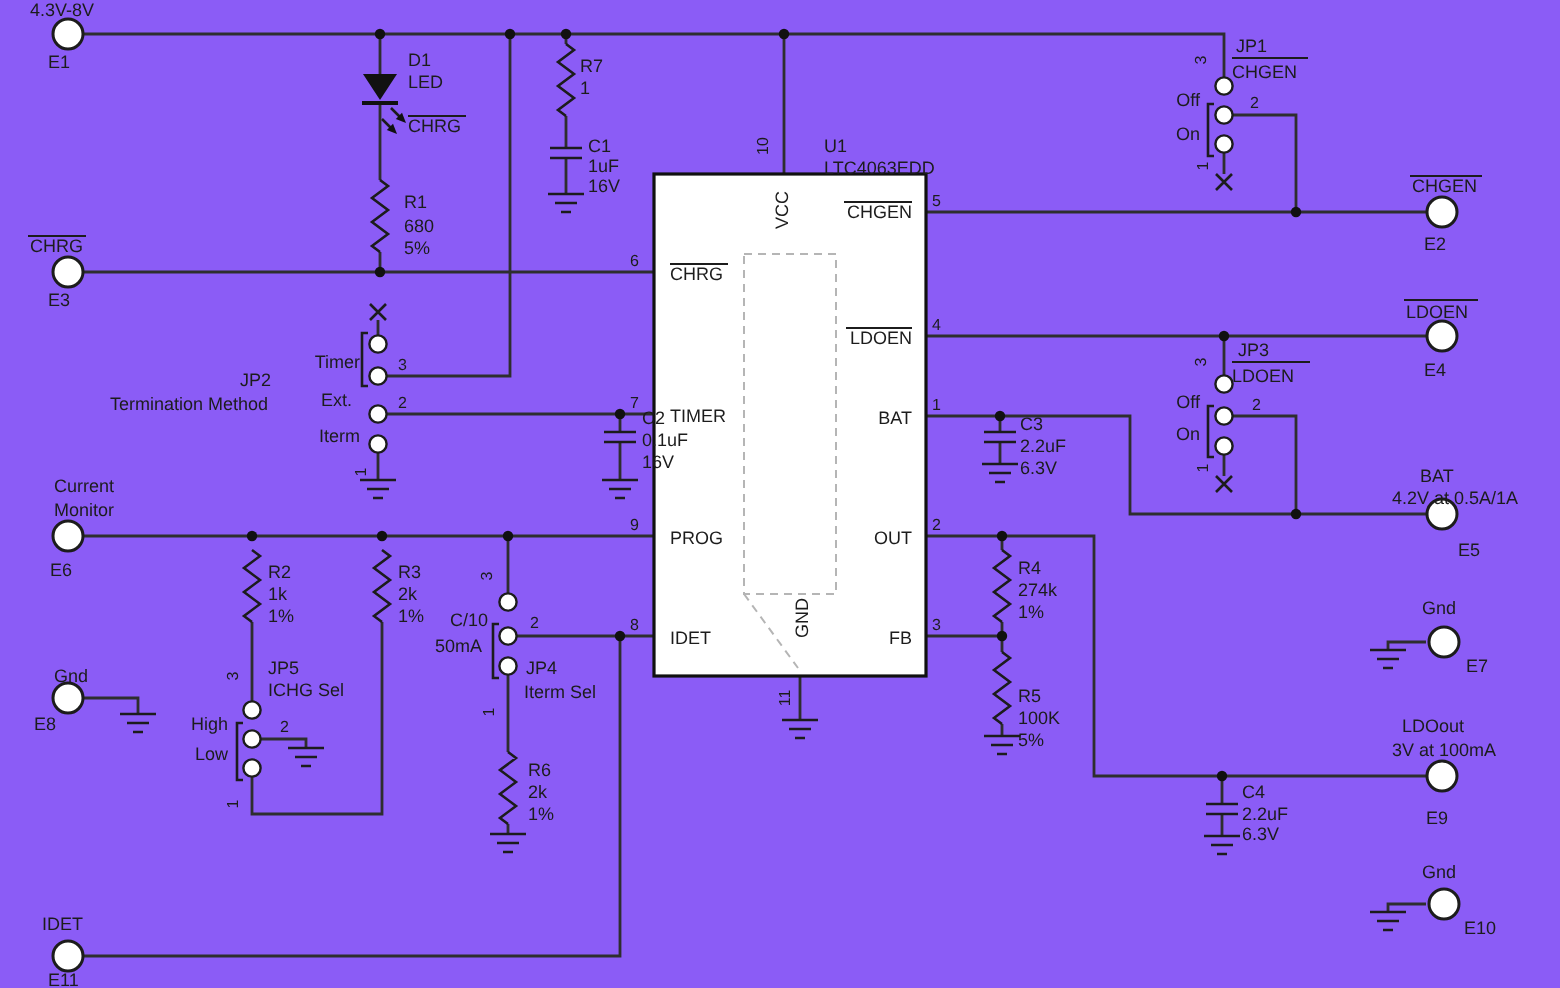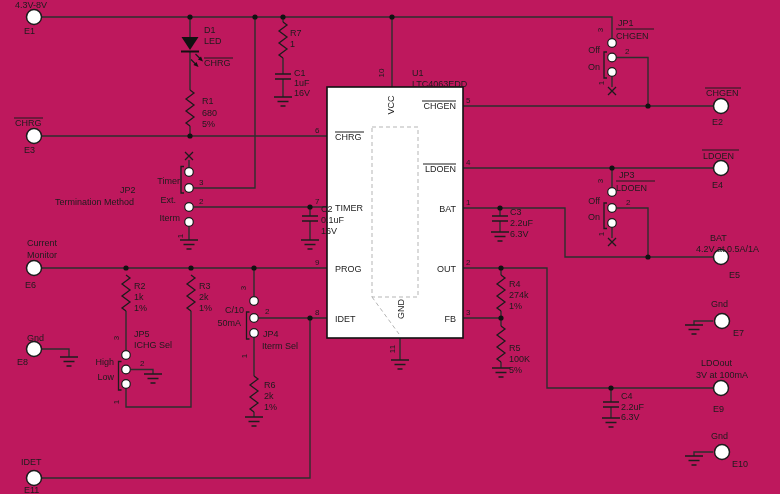--- a/index.html
+++ b/index.html
@@ -1,16 +1,16 @@
 <!DOCTYPE html>
 <html><head>
 <meta charset="utf-8">
 <style>
   html,body{margin:0;padding:0;background:#fff;}
-  .stage{position:relative;width:780px;height:494px;background:#be185d;overflow:hidden;}
+  .stage{position:relative;width:780px;height:494px;background:#8b5cf6;overflow:hidden;}
   svg{position:absolute;left:0;top:0;}
   text{font-family:"Liberation Sans","DejaVu Sans",sans-serif;font-size:9px;fill:#1c1c1c;}
   text.pn{font-size:8px;}
   .w{fill:none;stroke:#2e2e2e;stroke-width:1.4;}
   .sym{fill:none;stroke:#1c1c1c;stroke-width:1.3;}
   .ov{fill:none;stroke:#1c1c1c;stroke-width:1;}
   .icbox{fill:#fff;stroke:#111;stroke-width:1.6;}
   .dash{fill:none;stroke:#b5b5b5;stroke-width:1;stroke-dasharray:4 3;}
   .term{fill:#fff;stroke:#1c1c1c;stroke-width:1.5;}
   .jp{fill:#fff;stroke:#1c1c1c;stroke-width:1.2;}

